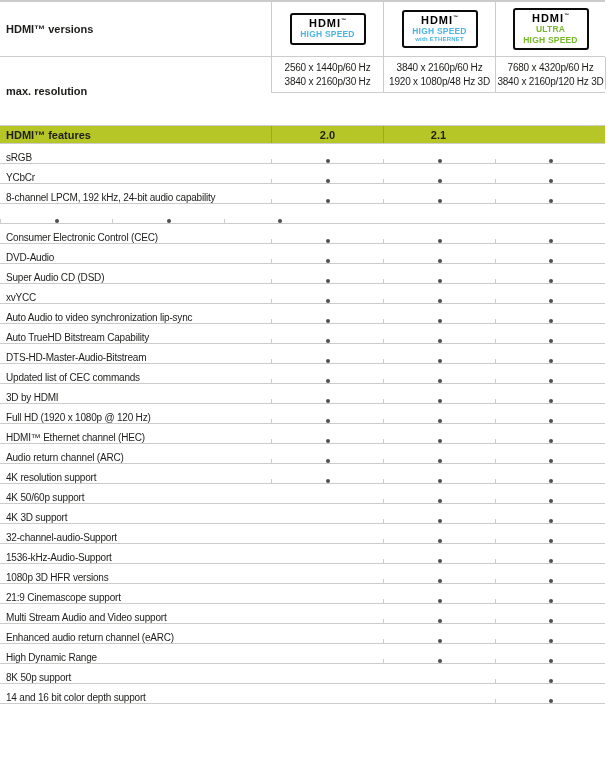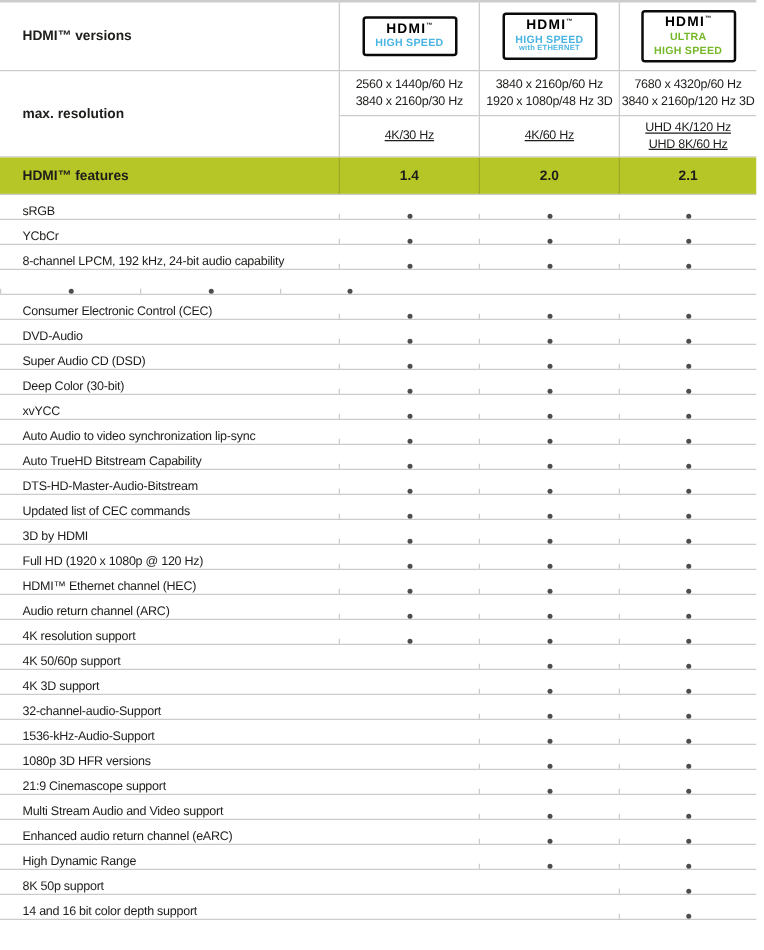--- a/index.html
+++ b/index.html
@@ -9,21 +9,21 @@
     --bullet:#4d4d4d;
     --border:#cccccc;
     --text:#1d1d1b;
     --label-gray:#f0f0f0;
   }
   html,body{margin:0;padding:0;background:#ffffff;}
   body{font-family:"Liberation Sans", sans-serif;color:var(--text);width:611px;}
   .table{width:605px;border-top:2px solid var(--border);}
   .row{display:flex;border-bottom:1px solid var(--border);box-sizing:border-box;align-items:stretch;}
   .cell{box-sizing:border-box;}
-  .label-cell{width:271px;padding-left:18px;display:flex;align-items:center;font-size:11px;}
+  .label-cell{width:271px;padding-left:6px;display:flex;align-items:center;font-size:11px;}
   .val-cell{width:112px;display:flex;align-items:center;justify-content:center;text-align:center;border-left:1px solid var(--border);flex-direction:column;}
   .val-cell:last-child{width:110px;}
   .bold{font-weight:bold;}
 
   
   .row-versions{height:55px;}
   .badge{border:2px solid #0a0a0a;border-radius:3px;background:#fff;min-width:64px;padding:3px 4px;display:flex;flex-direction:column;align-items:center;justify-content:center;line-height:1.05;}
   .badge-logo{font-weight:bold;font-size:11px;letter-spacing:1px;color:#000;line-height:1;}
   .badge-logo sup{font-size:5px;letter-spacing:0;vertical-align:super;}
   .badge-line{font-weight:bold;font-size:8.5px;letter-spacing:0.2px;line-height:1.2;}
@@ -31,29 +31,29 @@
   .c-cyan{color:var(--badge-cyan);}
   .c-green{color:var(--badge-green);}
 
   
   .row-datarate{height:26px;}
   .row-datarate .label-cell{background:var(--label-gray);}
   .row-datarate .val-cell{font-weight:bold;font-size:11px;}
 
   
   .row-resolution{height:69px;}
-  .res-right{display:flex;flex-direction:column;width:334px;}
+  .res-right{display:flex;flex-direction:row;width:334px;}
   .res-sub{display:flex;}
   .res-sub .val-cell{font-size:10px;line-height:1.35;letter-spacing:-0.2px;}
   .res-primary{height:36px;border-bottom:1px solid var(--border);box-sizing:border-box;}
   .res-secondary{height:32px;text-decoration:underline;}
   .res-primary .val-cell,.res-secondary .val-cell{height:100%;}
 
   
-  .row-fheader{height:30px;background:var(--accent-green);}
+  .row-fheader{height:18px;background:var(--accent-green);}
   .row-fheader .label-cell{font-weight:bold;}
   .row-fheader .val-cell{font-weight:bold;font-size:11px;border-left:1px solid rgba(0,0,0,0.15);}
 
   
   .frow{display:flex;height:20px;border-bottom:1px solid var(--border);box-sizing:border-box;align-items:flex-end;}
   .frow .label-cell{font-size:10px;letter-spacing:-0.2px;white-space:nowrap;}
   .dot{width:4px;height:4px;border-radius:50%;background:var(--bullet);display:block;}
 </style>
 </head>
 <body>
@@ -112,21 +112,20 @@
         <div class="cell val-cell">
           <div>UHD 4K/120 Hz</div>
           <div>UHD 8K/60 Hz</div>
         </div>
       </div>
     </div>
   </div>
 
   <div class="row row-fheader">
     <div class="cell label-cell">HDMI™ features</div>
-    <div class="cell val-cell">1.4</div>
     <div class="cell val-cell">2.0</div>
     <div class="cell val-cell">2.1</div>
   </div>
 
   <div id="features-body">
       <div class="frow">
         <div class="cell label-cell">sRGB</div>
         <div class="cell val-cell">
           <span class="dot"></span>
         </div>
@@ -202,32 +201,20 @@
           <span class="dot"></span>
         </div>
         <div class="cell val-cell">
           <span class="dot"></span>
         </div>
         <div class="cell val-cell">
           <span class="dot"></span>
         </div>
       </div>
       <div class="frow">
-        <div class="cell label-cell">Deep Color (30-bit)</div>
-        <div class="cell val-cell">
-          <span class="dot"></span>
-        </div>
-        <div class="cell val-cell">
-          <span class="dot"></span>
-        </div>
-        <div class="cell val-cell">
-          <span class="dot"></span>
-        </div>
-      </div>
-      <div class="frow">
         <div class="cell label-cell">xvYCC</div>
         <div class="cell val-cell">
           <span class="dot"></span>
         </div>
         <div class="cell val-cell">
           <span class="dot"></span>
         </div>
         <div class="cell val-cell">
           <span class="dot"></span>
         </div>

